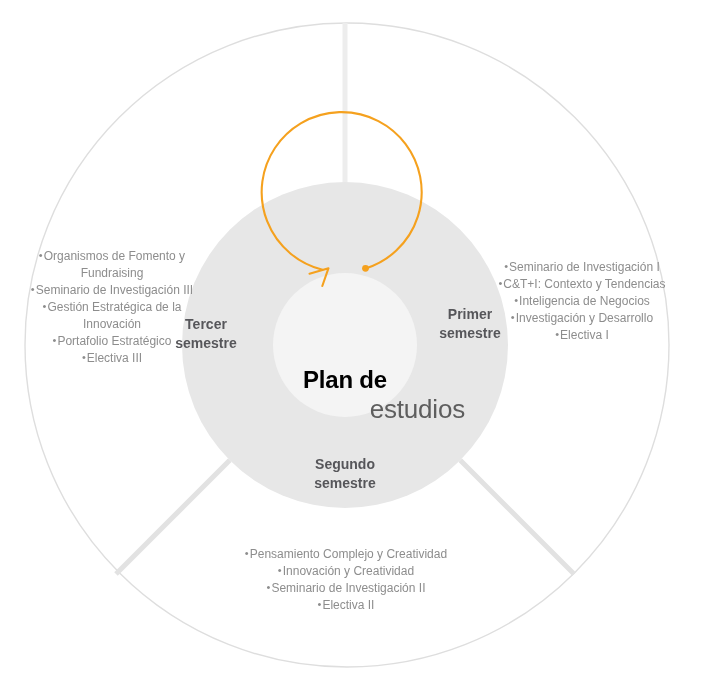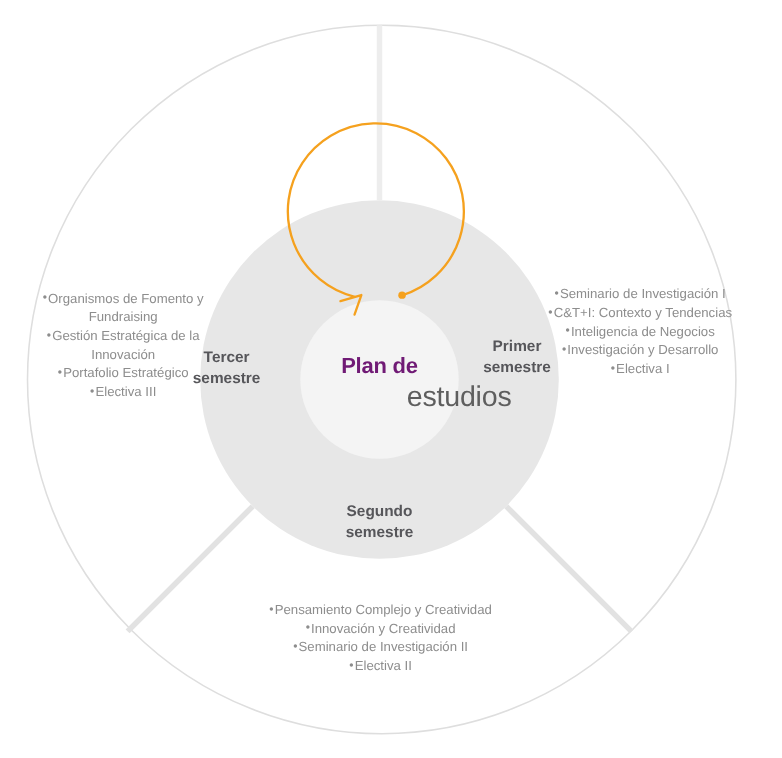--- a/index.html
+++ b/index.html
@@ -37,24 +37,25 @@
   .center-title {
     position: absolute;
     width: 240px;
     text-align: center;
     left: 225px;
     top: 322px;
     line-height: 1.16;
   }
   .center-title .line1 {
     display: block;
-    font-size: 20px;
+    font-size: 24px;
     font-weight: bold;
-    color: #701a75;
+    color: #000000;
     letter-spacing: -0.2px;
+    margin-top: 44px;
   }
   .center-title .line2 {
     display: block;
     font-size: 26px;
     font-weight: normal;
     color: #5e5e5e;
     letter-spacing: -0.2px;
     text-align: right;
   }
 
@@ -88,21 +89,21 @@
     white-space: nowrap;
   }
   .course-list li.wrap { white-space: normal; }
   .course-list li::before {
     content: "\2022";
     font-size: 11px;
     margin-right: 1px;
     vertical-align: 1px;
   }
   #list-primer  { left: 496px; top: 259px; width: 172px; }
-  #list-tercer  { left: 26px;  top: 263px; width: 172px; }
+  #list-tercer  { left: 26px;  top: 248px; width: 172px; }
   #list-segundo { left: 232px; top: 546px; width: 228px; }
 </style>
 </head>
 <body>
 
 <svg id="diagram" viewBox="0 0 711 689" xmlns="http://www.w3.org/2000/svg">
 
   <circle cx="347" cy="345" r="322" fill="none" stroke="#DEDEDE" stroke-width="1.4"></circle>
 
   <circle cx="345" cy="345" r="163" fill="#E7E7E7"></circle>
@@ -151,20 +152,21 @@
   <ul class="course-list" id="list-primer">
     <li>Seminario de Investigación I</li>
     <li>C&amp;T+I: Contexto y Tendencias</li>
     <li>Inteligencia de Negocios</li>
     <li>Investigación y Desarrollo</li>
     <li>Electiva I</li>
   </ul>
 
   <ul class="course-list" id="list-tercer">
     <li class="wrap">Organismos de Fomento y Fundraising</li>
+    <li>Seminario de Investigación III</li>
     <li class="wrap">Gestión Estratégica de la Innovación</li>
     <li>Portafolio Estratégico</li>
     <li>Electiva III</li>
   </ul>
 
   <ul class="course-list" id="list-segundo">
     <li>Pensamiento Complejo y Creatividad</li>
     <li>Innovación y Creatividad</li>
     <li>Seminario de Investigación II</li>
     <li>Electiva II</li>

